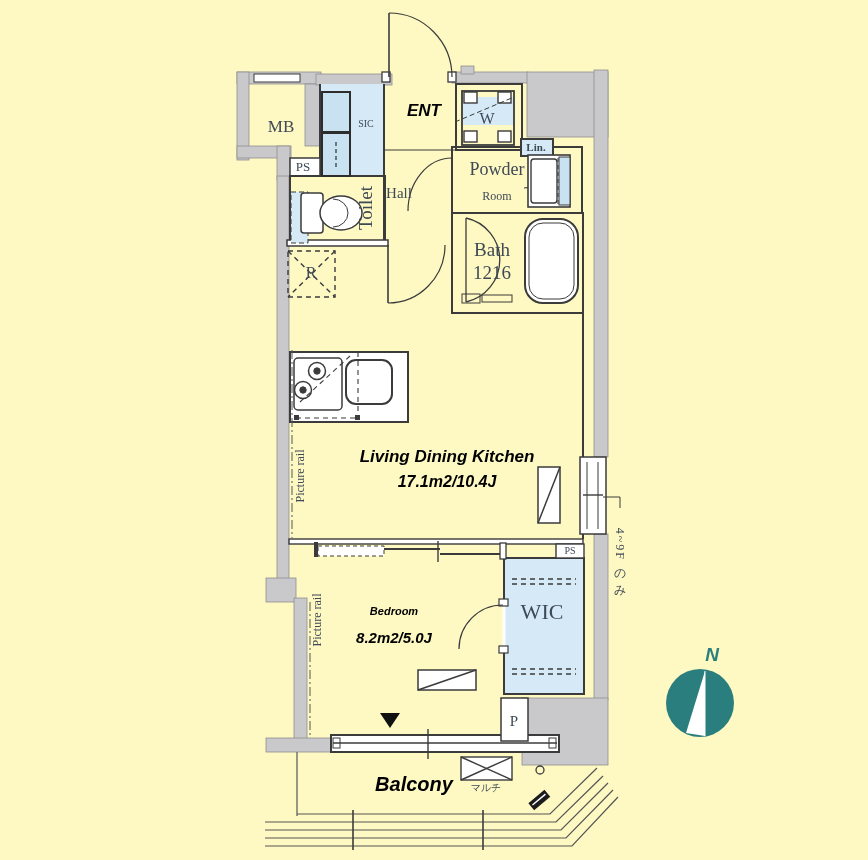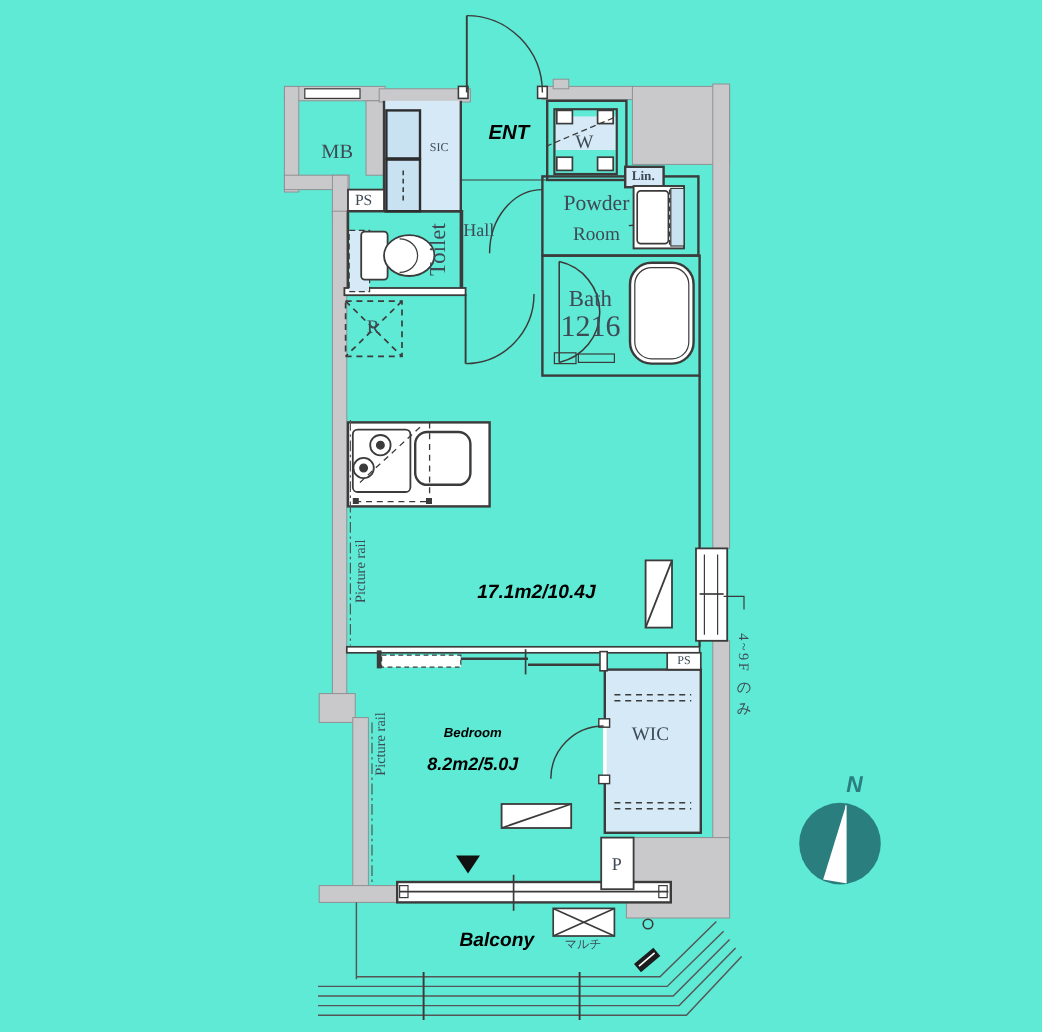--- a/index.html
+++ b/index.html
@@ -1,16 +1,16 @@
 <!DOCTYPE html>
 <html><head>
 <meta charset="utf-8">
 <style>
   html,body{margin:0;padding:0;background:#fff;}
-  #stage{position:relative;width:868px;height:860px;background:#5eead4;overflow:hidden;
+  #stage{position:relative;width:868px;height:860px;background:#fef9c3;overflow:hidden;
          font-family:"Liberation Serif", serif;}
   #plan-svg{position:absolute;left:0;top:0;}
   .label{position:absolute;transform:translate(-50%,-50%);white-space:nowrap;
          color:#3f4a56;font-family:"Liberation Serif", serif;line-height:1.2;text-align:center;}
   .rot{transform:translate(-50%,-50%) rotate(-90deg);}
   .vert{writing-mode:vertical-rl;transform:translate(-50%,-50%);letter-spacing:2px;}
   .bi{font-family:"Liberation Sans", sans-serif;font-weight:bold;font-style:italic;color:#000;}
   .teal{color:#2a7f7e;}
 </style>
 </head>
@@ -230,32 +230,33 @@
   </g>
 </svg>
 
 <div class="label" style="left:281px;top:127px;font-size:17px;">MB</div>
 <div class="label" style="left:303px;top:167px;font-size:13px;">PS</div>
 <div class="label" style="left:366px;top:124px;font-size:10px;">SIC</div>
 <div class="label bi" style="left:424px;top:111px;font-size:17px;">ENT</div>
 <div class="label" style="left:487px;top:119px;font-size:16px;">W</div>
 <div class="label" style="left:536px;top:148px;font-size:11px;font-weight:bold;">Lin.</div>
 <div class="label" style="left:497px;top:170px;font-size:18px;">Powder</div>
-<div class="label" style="left:497px;top:196px;font-size:16px;">Room</div>
+<div class="label" style="left:497px;top:196px;font-size:12px;">Room</div>
 <div class="label" style="left:399px;top:193px;font-size:15px;text-align:center;">Hall</div>
 <div class="label rot" style="left:366px;top:208px;font-size:19px;">Toilet</div>
 <div class="label" style="left:311px;top:273px;font-size:16px;">R</div>
 <div class="label" style="left:492px;top:250px;font-size:19px;">Bath</div>
-<div class="label" style="left:492px;top:273px;font-size:25px;">1216</div>
-<div class="label bi" style="left:447px;top:482px;font-size:16px;margin-top:12px;">17.1m2/10.4J</div>
+<div class="label" style="left:492px;top:273px;font-size:19px;">1216</div>
+<div class="label bi" style="left:447px;top:457px;font-size:17px;">Living Dining Kitchen</div>
+<div class="label bi" style="left:447px;top:482px;font-size:16px;">17.1m2/10.4J</div>
 <div class="label rot" style="left:300px;top:476px;font-size:12px;">Picture rail</div>
 <div class="label rot" style="left:317px;top:620px;font-size:12px;">Picture rail</div>
 <div class="label bi" style="left:394px;top:612px;font-size:11px;">Bedroom</div>
 <div class="label bi" style="left:394px;top:638px;font-size:15px;">8.2m2/5.0J</div>
-<div class="label" style="left:542px;top:612px;font-size:16px;">WIC</div>
+<div class="label" style="left:542px;top:612px;font-size:22px;">WIC</div>
 <div class="label" style="left:570px;top:551px;font-size:10px;">PS</div>
 <div class="label" style="left:514px;top:721px;font-size:15px;">P</div>
-<div class="label bi" style="left:414px;top:784px;font-size:16px;">Balcony</div>
+<div class="label bi" style="left:414px;top:784px;font-size:20px;">Balcony</div>
 <div class="label" style="left:486px;top:788px;font-size:10px;">マルチ</div>
 <div class="label vert" style="left:620px;top:560px;font-size:12px;">4~9Fのみ</div>
 <div class="label bi teal" style="left:712px;top:655px;font-size:19px;">N</div>
 
 </div>
 
 </body></html>

